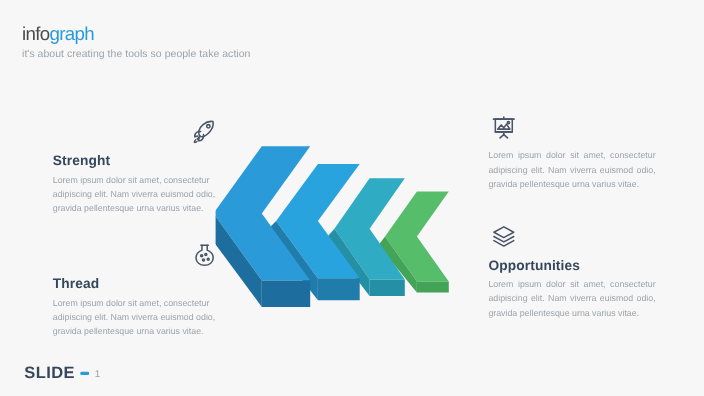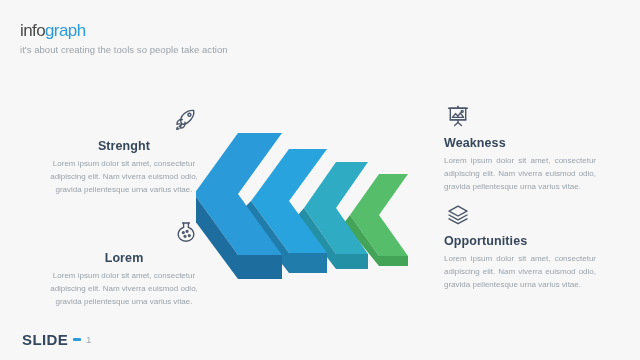--- a/index.html
+++ b/index.html
@@ -36,21 +36,21 @@
     font-size: 9.5px;
     color: #9aa3ab;
     letter-spacing: 0.05px;
   }
 
   
   .block {
     position: absolute;
     width: 152px;
   }
-  .block-left  { text-align: center; }
+  .block-left  { text-align: left; }
   .block-right { text-align: left; }
 
   .block-icon {
     height: 30px;
     margin-bottom: 5px;
     display: flex;
     align-items: flex-end;
   }
   .block-left .block-icon  { justify-content: flex-end; }
   .block-right .block-icon { justify-content: flex-start; }
@@ -148,38 +148,37 @@
     <div class="block-icon">
       <svg class="icon-svg" width="28" height="28" viewBox="0 0 28 28">
         <path d="M10.6 5.0 L17.4 5.0"></path>
         <path d="M11.6 5.0 L11.6 9.4 C8.3 10.7 6.2 13.5 6.2 16.6 C6.2 20.4 9.6 23.2 14.0 23.2 C18.4 23.2 21.8 20.4 21.8 16.6 C21.8 13.5 19.7 10.7 16.4 9.4 L16.4 5.0"></path>
         <circle cx="11.3" cy="14.6" r="0.9"></circle>
         <circle cx="15.1" cy="13.3" r="0.9"></circle>
         <circle cx="13.0" cy="18.3" r="0.9"></circle>
         <circle cx="17.3" cy="17.6" r="0.9"></circle>
       </svg>
     </div>
-    <div class="block-title">Lorem</div>
+    <div class="block-title">Thread</div>
     <div class="block-body">Lorem ipsum dolor sit amet, consectetur adipiscing elit. Nam viverra euismod odio, gravida pellentesque urna varius vitae.</div>
   </div>
 
   <div class="block block-right" id="block-weakness">
     <div class="block-icon">
       <svg class="icon-svg" width="28" height="28" viewBox="0 0 28 28">
         <path d="M14.0 3.3 L14.0 5.3"></path>
         <path d="M4.6 5.3 L23.4 5.3"></path>
         <rect x="6.3" y="5.3" width="15.4" height="11.6"></rect>
         <path d="M6.3 16.9 L14.0 16.9 L21.7 16.9"></path>
         <path d="M14.0 16.9 L14.0 19.4"></path>
         <path d="M10.6 22.4 L14.0 19.4 L17.4 22.4"></path>
         <path d="M8.4 14.4 L11.6 10.6 L14.0 13.2 L16.4 9.8 L19.6 14.4 Z"></path>
         <circle cx="18.2" cy="8.4" r="1.0"></circle>
       </svg>
     </div>
-    <div class="block-title">Weakness</div>
     <div class="block-body">Lorem ipsum dolor sit amet, consectetur adipiscing elit. Nam viverra euismod odio, gravida pellentesque urna varius vitae.</div>
   </div>
 
   <div class="block block-right" id="block-opportunities">
     <div class="block-icon">
       <svg class="icon-svg" width="28" height="28" viewBox="0 0 28 28">
         <path d="M14.0 5.2 L23.0 10.1 L14.0 15.0 L5.0 10.1 Z"></path>
         <path d="M5.0 14.0 L14.0 18.9 L23.0 14.0"></path>
         <path d="M5.0 17.8 L14.0 22.7 L23.0 17.8"></path>
       </svg>

